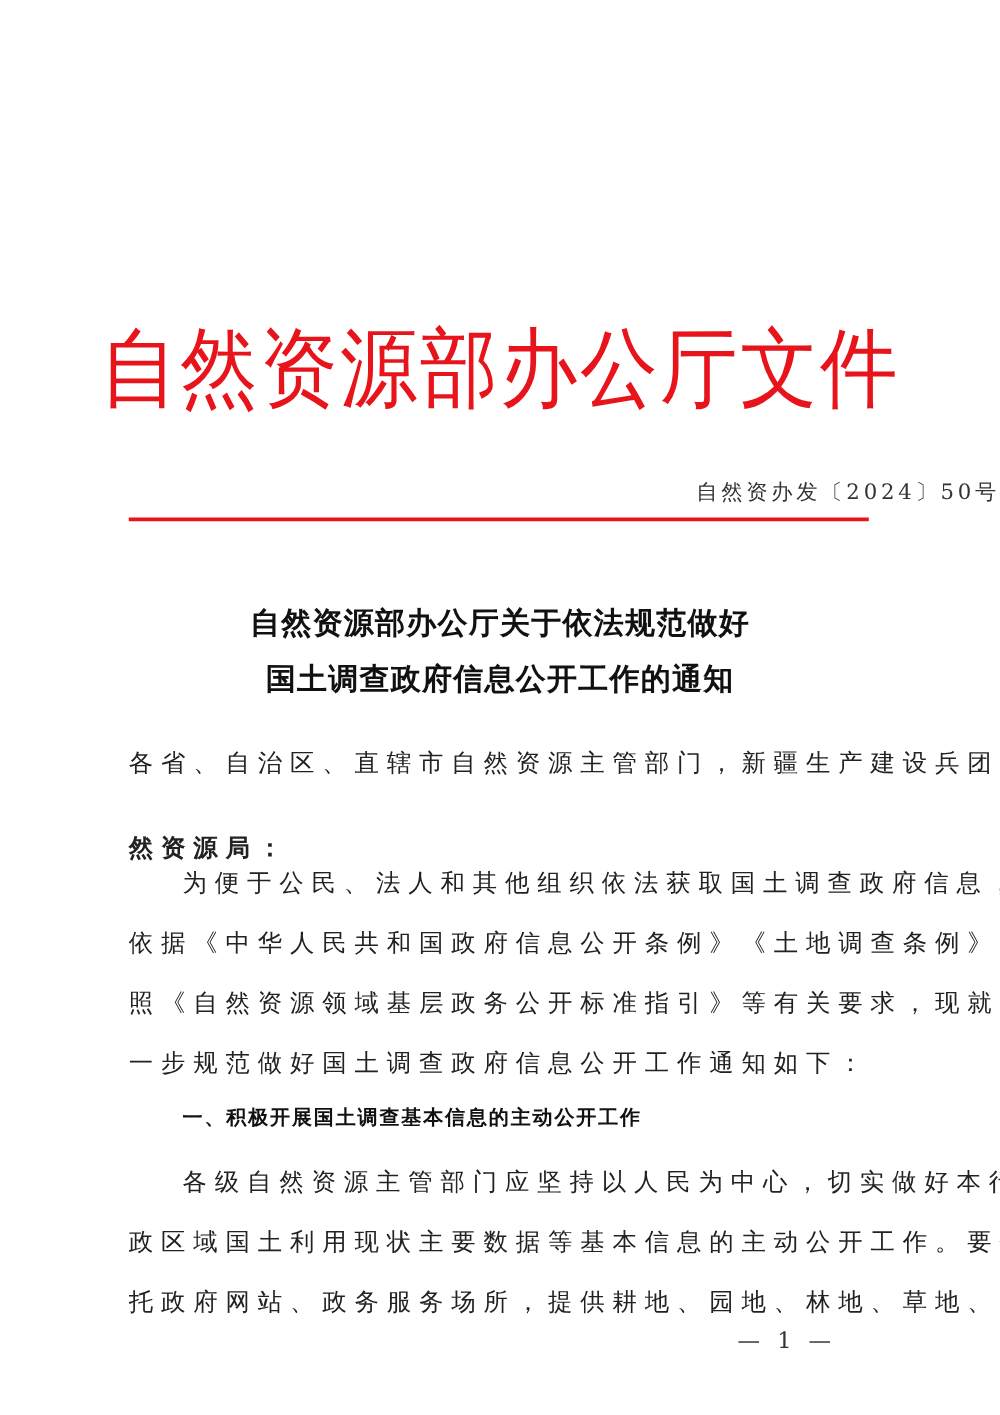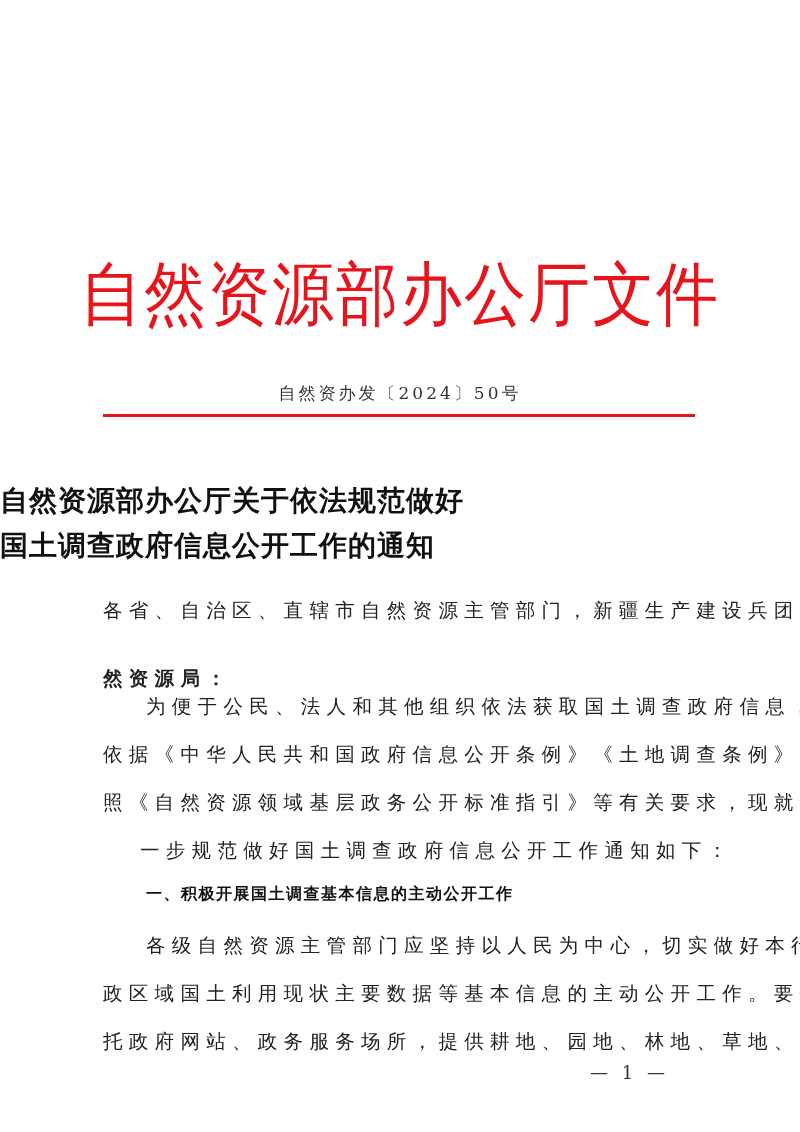--- a/index.html
+++ b/index.html
@@ -7,30 +7,30 @@
     width: 800px; height: 1132px; background: #ffffff; position: relative; overflow: hidden;
     font-family: "DejaVu Serif", "Liberation Serif", serif; color: #1a1a1a;
   }
   .header-title {
     position: absolute; left: 0; width: 800px; top: 250px; text-align: center;
     color: #e8141c; font-family: "DejaVu Sans", "Liberation Sans", sans-serif;
     font-size: 62px; letter-spacing: 2px; line-height: 80px;
     transform: scaleY(1.12); transform-origin: center top;
   }
   .doc-number {
-    position: absolute; left: 0; width: 800px; top: 382px; text-align: center;
+    position: absolute; left: 0; width: 800px; top: 382px; text-align: right;
     font-size: 17px; letter-spacing: 3px; color: #333;
   }
   .red-rule {
     position: absolute; left: 103px; width: 592px; top: 414px; height: 3px; background: #e8141c;
   }
   .title {
-    position: absolute; left: 0; width: 800px; 
+    position: absolute; left: 0; width: 800px; text-align: center;
     font-family: "DejaVu Sans", "Liberation Sans", sans-serif; font-weight: bold;
-    font-size: 28px; color: #111; letter-spacing: 1px;
+    font-size: 24px; color: #111; letter-spacing: 1px;
   }
   .line {
     position: absolute; left: 103px; width: 600px; font-size: 19.5px;
     letter-spacing: 6.3px; white-space: nowrap; color: #222;
   }
   .indent { left: 146px; }
   .heading {
     position: absolute; left: 146px; font-family: "DejaVu Sans", "Liberation Sans", sans-serif;
     font-weight: bold; font-size: 16px; letter-spacing: 1.5px; color: #111;
   }
@@ -46,21 +46,21 @@
 <div class="red-rule"></div>
 
 <div class="title" style="top:482px;">自然资源部办公厅关于依法规范做好</div>
 <div class="title" style="top:527px;">国土调查政府信息公开工作的通知</div>
 
 <div class="line" style="top:597px;">各省、自治区、直辖市自然资源主管部门，新疆生产建设兵团自</div>
 <div class="line" style="top:665px;font-weight:bold;">然资源局：</div>
 <div class="line indent" style="top:693px;">为便于公民、法人和其他组织依法获取国土调查政府信息，</div>
 <div class="line" style="top:741px;">依据《中华人民共和国政府信息公开条例》《土地调查条例》，按</div>
 <div class="line" style="top:789px;">照《自然资源领域基层政务公开标准指引》等有关要求，现就进</div>
-<div class="line" style="top:837px;margin-left:37px;">一步规范做好国土调查政府信息公开工作通知如下：</div>
+<div class="line" style="top:837px;">一步规范做好国土调查政府信息公开工作通知如下：</div>
 
 <div class="heading" style="top:884px;">一、积极开展国土调查基本信息的主动公开工作</div>
 
 <div class="line indent" style="top:932px;">各级自然资源主管部门应坚持以人民为中心，切实做好本行</div>
 <div class="line" style="top:980px;">政区域国土利用现状主要数据等基本信息的主动公开工作。要依</div>
 <div class="line" style="top:1028px;">托政府网站、政务服务场所，提供耕地、园地、林地、草地、湿</div>
 
 <div class="page-num" style="top:1062px;">— 1 —</div>
 
 </body></html>

